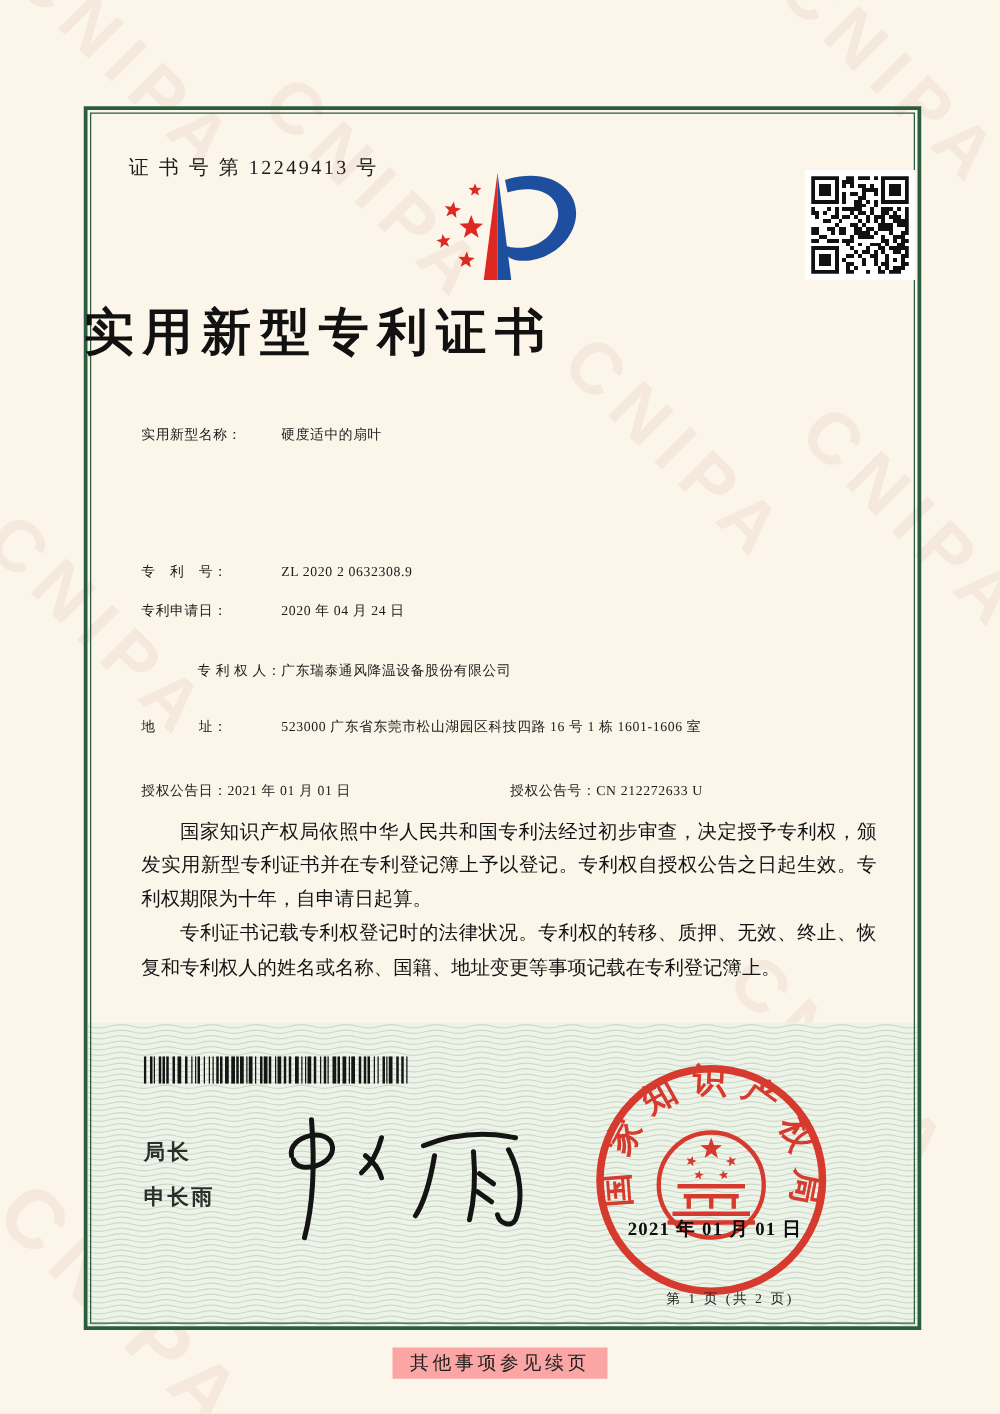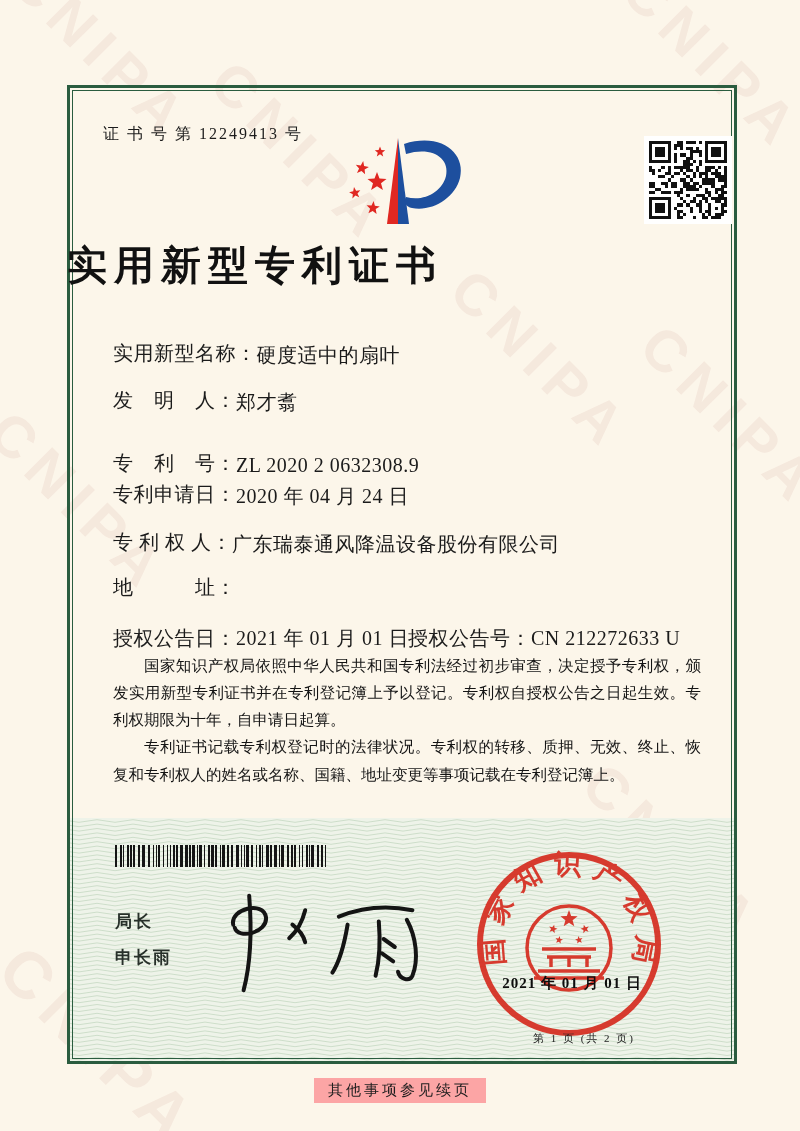--- a/index.html
+++ b/index.html
@@ -12,21 +12,21 @@
   
   .frame{position:absolute;left:67px;top:85px;width:670px;height:979px;border:3px solid #2a5c3f;box-sizing:border-box;}
   .frame-inner{position:absolute;left:2px;top:2px;right:2px;bottom:2px;border:1px solid #2a5c3f;}
   
   .cert-no{position:absolute;left:103px;top:124px;font-size:16px;letter-spacing:2px;color:#1c1c1c;}
   .logo{position:absolute;left:330px;top:124px;width:142px;height:108px;}
   .qr{position:absolute;left:644px;top:136px;width:88px;height:88px;background:#fff;padding:5px;box-sizing:border-box;}
   .qr svg{width:100%;height:100%;}
   .title{position:absolute;left:67px;top:238px;width:578px;text-align:left;
          font-size:40px;font-weight:700;letter-spacing:7px;color:#111;}
-  .frow{position:absolute;left:113px;display:flex;align-items:flex-start;font-size:20px;color:#1b1b1b;letter-spacing:0.5px;}
+  .frow{position:absolute;left:113px;display:flex;align-items:flex-start;font-size:11px;color:#1b1b1b;letter-spacing:0.5px;}
   .flabel{flex:0 0 112px;white-space:nowrap;}
   .fvalue{max-width:430px;line-height:1.55;}
   .grant-pair2{position:absolute;left:295px;top:0;white-space:nowrap;}
   
   .paras{position:absolute;left:113px;top:652px;width:588px;font-size:15.5px;line-height:1.75;
          color:#141414;text-align:justify;}
   .paras p{margin:0;text-indent:2em;}
   
   .band{position:absolute;left:70px;top:818px;width:664px;height:243px;background:#eef3e9;overflow:hidden;}
   .band svg{position:absolute;left:0;top:0;}
@@ -360,38 +360,35 @@
         <rect x="2" y="20" width="3" height="3" fill="#111"></rect>
       </svg>
   </div>
 
   <div class="title">实用新型专利证书</div>
 
   <div class="frow" style="top:340px;">
     <span class="flabel">实用新型名称：</span>
     <span class="fvalue">硬度适中的扇叶</span>
   </div>
-  <div class="frow" style="top:387px;">
-    <span class="flabel">发　明　人：</span>
-    <span class="fvalue">郑才翥</span>
-  </div>
   <div class="frow" style="top:434px;margin-top:16px;">
     <span class="flabel">专　利　号：</span>
     <span class="fvalue">ZL 2020 2 0632308.9</span>
   </div>
   <div class="frow" style="top:481px;">
     <span class="flabel">专利申请日：</span>
     <span class="fvalue">2020 年 04 月 24 日</span>
   </div>
   <div class="frow" style="top:529px;text-align:right;">
     <span class="flabel">专 利 权 人：</span>
     <span class="fvalue">广东瑞泰通风降温设备股份有限公司</span>
   </div>
   <div class="frow" style="top:574px;">
     <span class="flabel">地　　　址：</span>
+    <span class="fvalue" style="max-width:428px;">523000 广东省东莞市松山湖园区科技四路 16 号 1 栋 1601-1606 室</span>
   </div>
   <div class="frow" style="top:625px;">
     <span>授权公告日：</span>
       <span>2021 年 01 月 01 日</span>
     <span class="grant-pair2">
       <span>授权公告号：</span><span>CN 212272633 U</span>
     </span>
   </div>
 
   <div class="paras">

